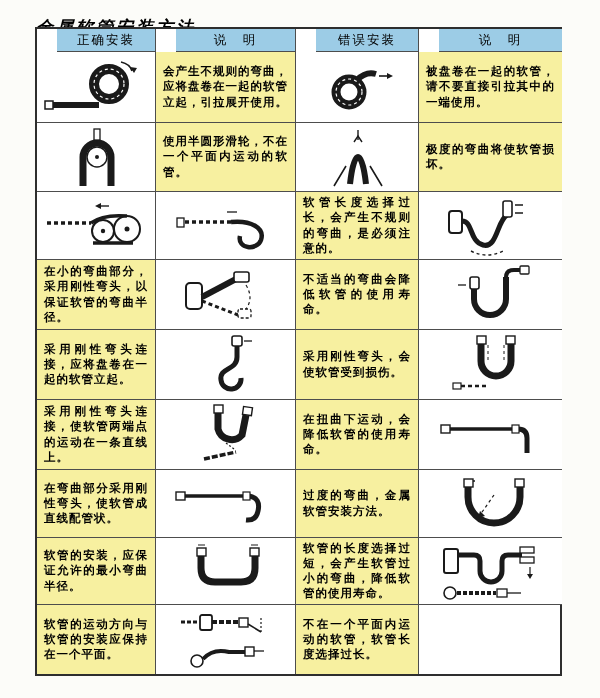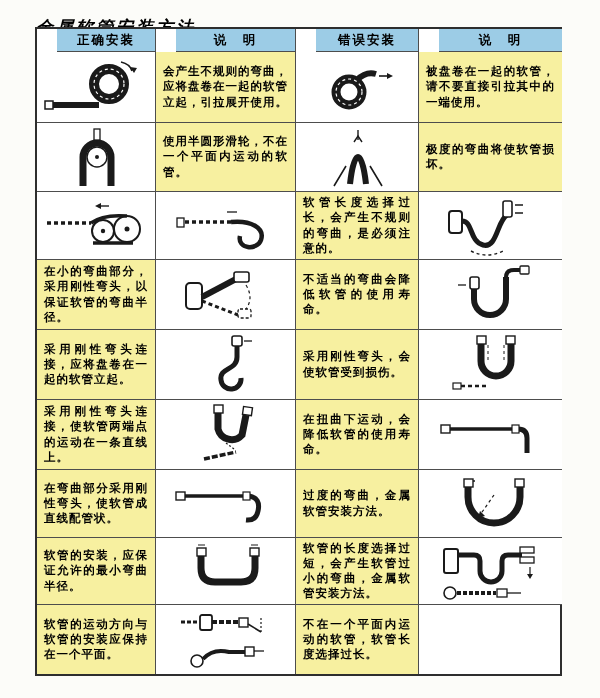--- a/index.html
+++ b/index.html
@@ -31,21 +31,21 @@
     border-bottom:1px solid #4d4d4d;
     box-sizing:border-box;
     overflow:hidden;
   }
   .tbl > div:nth-child(4n){border-right:none;}
   .tbl > div:nth-child(n+37){border-bottom:none;}
   .th{
     background:#9cccе6;
     background:#9ccce6;
     display:flex;align-items:center;justify-content:center;
-    font-size:12.5px;font-weight:bold;letter-spacing:2px;margin-left:20px;
+    font-size:12.5px;font-weight:normal;letter-spacing:2px;margin-left:20px;
   }
   .img-cell{
     background:#ffffff;
     display:flex;align-items:center;justify-content:center;
   }
   .desc{
     background:#f7f0a0;
     display:flex;align-items:center;
     padding:4px 7px;
   }
@@ -261,21 +261,21 @@
     </div>
   <div class="cell img-cell">
     <svg width="110" height="62" viewBox="0 0 110 62">
       <path class="ln" d="M30 16 V28 Q30 42 44 42 H70 Q84 42 84 28 V16" stroke-width="7"></path>
       <rect class="fit" x="26" y="8" width="9" height="8" stroke-width="1.4"></rect>
       <rect class="fit" x="79" y="8" width="9" height="8" stroke-width="1.4"></rect>
       <path class="ln" d="M27 5 h7 M80 5 h7" stroke-width="1.2"></path>
     </svg>
   </div>
   <div class="cell desc">
-      <div class="txt">软管的长度选择过短，会产生软管过小的弯曲，金属软管安装方法。</div>
+      <div class="txt">软管的长度选择过短，会产生软管过小的弯曲，降低软管的使用寿命。</div>
     </div>
 
   <div class="cell img-cell">
     <svg width="110" height="64" viewBox="0 0 110 64">
       <rect class="fit" x="8" y="10" width="14" height="24" rx="2" stroke-width="2"></rect>
       <path class="ln" d="M22 16 H38 q6 0 6 6 V32 A11 11 0 0 0 66 32 V22 q0 -6 6 -6 H86" stroke-width="5"></path>
       <rect class="fit" x="84" y="8" width="14" height="6" stroke-width="1.3"></rect>
       <rect class="fit" x="84" y="18" width="14" height="6" stroke-width="1.3"></rect>
       <path class="ln" d="M94 28 V36" stroke-width="1.2"></path>
       <path class="blk" d="M94 40 l-3 -5 6 0 z"></path>

